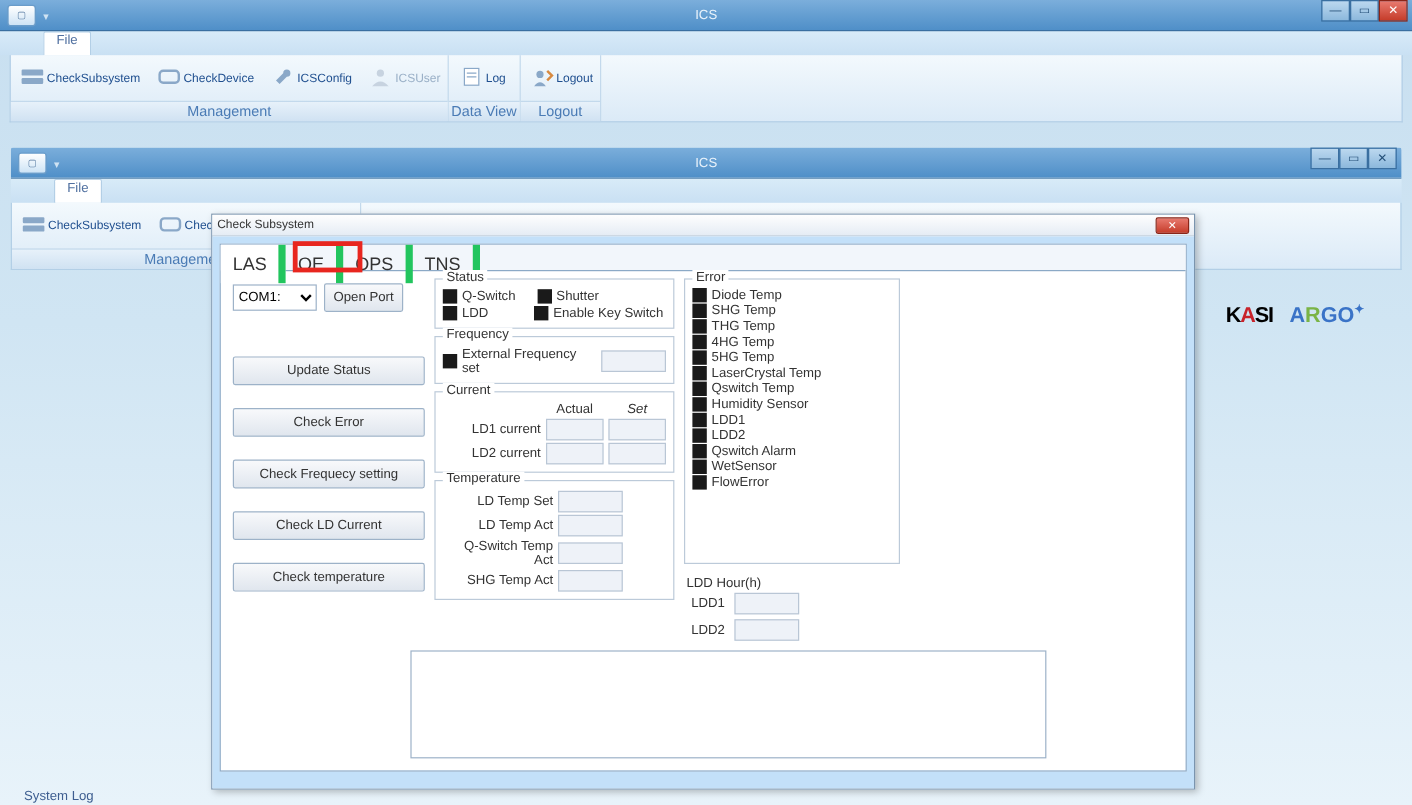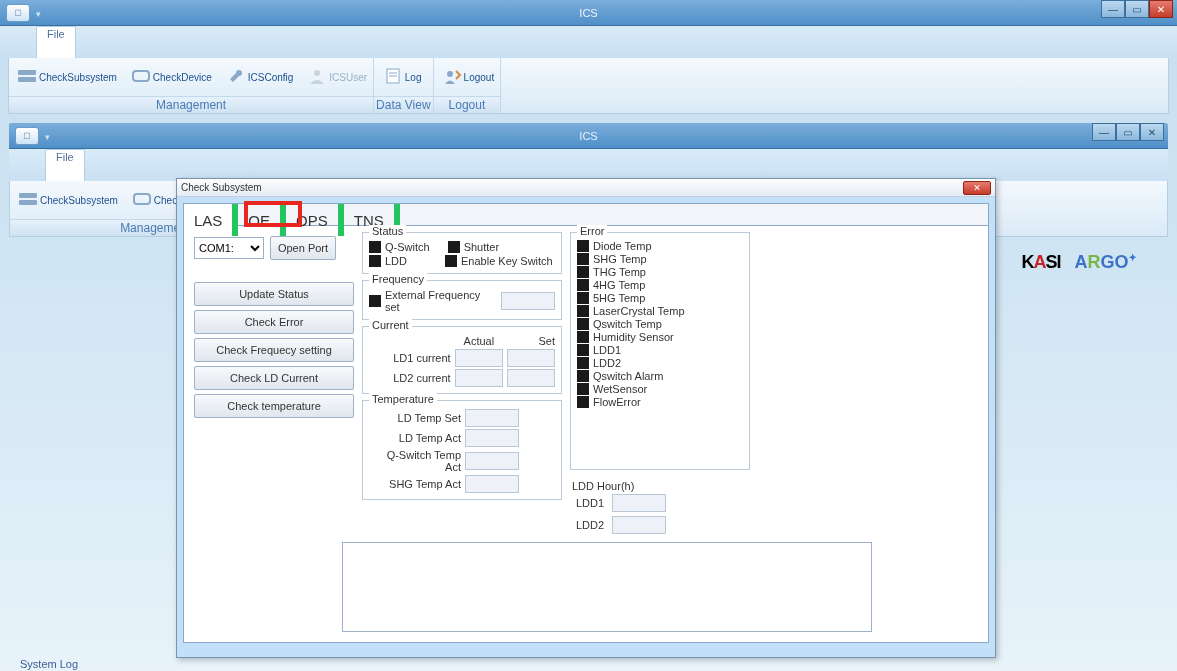--- a/index.html
+++ b/index.html
@@ -8,21 +8,21 @@
 
 .topbar { height: 26px; background: linear-gradient(to bottom, #7baedb 0%, #4f8fc8 100%); display: flex; align-items: center; position: relative; border-bottom: 1px solid #3a6fa0; }
 .topbar .orb { width: 24px; height: 18px; background: linear-gradient(to bottom,#fff,#cde3f5); border: 1px solid #6a9cc9; border-radius: 3px; margin-left: 6px; display:flex;align-items:center;justify-content:center;font-size:8px;color:#5a7da3;}
 .topbar .qat { width:8px;height:8px;margin-left:6px;color:#cfe3f3;font-size:9px;}
 .topbar .title-center { position:absolute; left:50%; transform:translateX(-50%); color:#eaf3fb; font-size:11px; }
 .winbtns { position:absolute; right:4px; top:0; display:flex; gap:0; }
 .winbtn { width:24px; height:18px; border:1px solid #3a6fa0; background:linear-gradient(to bottom,#bcd8ef,#8cb8dc); display:flex;align-items:center;justify-content:center;font-size:10px;color:#244f78;}
 .winbtn.close { background:linear-gradient(to bottom,#e87a6f,#c53c2a); color:#fff; border-color:#8a2518;}
 
 
-.tabstrip { height: 32px; background: linear-gradient(to bottom,#d8ebf8,#c9e0f3); display:flex; padding-left:36px; }
+.tabstrip { height: 20px; background: linear-gradient(to bottom,#d8ebf8,#c9e0f3); display:flex; padding-left:36px; }
 .ribtab { background:#fff; border:1px solid #b3cfe6; border-bottom:none; padding:1px 10px; font-size:11px; color:#5070a0; border-radius:2px 2px 0 0;}
 
 
 .ribbon { background: linear-gradient(to bottom,#f3f9fd,#dbeaf7); border:1px solid #b3cfe6; border-top:none; height:56px; margin:0 8px; display:flex; }
 .ribgrp { display:flex; flex-direction:column; border-right:1px solid #c3d9ec; padding:0 0; }
 .ribgrp .btns { display:flex; flex:1; }
 .ribgrp .lbl { font-size:12px; text-align:center; color:#4a7bb5; background:linear-gradient(to bottom,#e7f1fa,#d0e2f2); border-top:1px solid #c3d9ec; padding:1px 2px;}
 .ribbtn { display:flex; align-items:center; justify-content:center; padding:2px 6px; font-size:10px; color:#1f4f8f; min-width:54px; }
 .ribbtn.dis { color:#9ab0c7; }
 .ribicon { width:24px; height:18px; margin-bottom:2px; display:flex;align-items:center;justify-content:center; color:#6a8db5;}
@@ -46,21 +46,21 @@
 
 .tabs { background:#fff; border:1px solid #8ba9c6; height:440px; position:relative;}
 .tabhdr { display:flex; height:22px; border-bottom:1px solid #8ba9c6; background:#f2f6fb;}
 .tab { padding:16px 10px; font-size:15px; border-right:6px solid #22c55e; display:flex;align-items:center; color:#333;}
 .tab.active { background:#fff; }
 .red-annot { position:absolute; top:-3px; left:60px; width:58px; height:26px; border:4px solid #e8261f; pointer-events:none; }
 
 .tabcontent { position:absolute; top:22px; left:0; right:0; bottom:0; padding:6px; display:flex; gap:8px;}
 
 
-.colL { width:160px; display:flex; flex-direction:column; gap:4px; margin-top:4px; margin-left:4px;}
+.colL { width:160px; display:flex; flex-direction:column; gap:19px; margin-top:4px; margin-left:4px;}
 .portrow { display:flex; gap:6px; align-items:center; margin-bottom:18px;}
 select.combo { width:70px; height:22px; font-size:11px; border:1px solid #9db2c8; background:#fff;}
 .btn { height:24px; background:linear-gradient(to bottom,#f8f9fb,#e0e6ee); border:1px solid #9db2c8; font-size:11px; color:#333; display:flex;align-items:center;justify-content:center; border-radius:2px;}
 .btn.sm{ width:66px;}
 .btn.lg{ width:160px; }
 
 
 .gb { border:1px solid #bccad9; margin-bottom:6px; padding:6px 6px 4px 6px; position:relative; background:#fff;}
 .gb > .gt { position:absolute; top:-8px; left:6px; background:#fff; padding:0 3px; font-size:11px; color:#333;}
 .row { display:flex; align-items:center; font-size:11px; color:#333; margin:2px 0; gap:4px;}
@@ -271,21 +271,21 @@
                 <span class="chk"></span>
                 <span>External Frequency set</span>
                 <span class="field"></span>
               </div>
           </div>
           <div class="gb">
             <div class="gt">Current</div>
             <div class="row">
                 <span class="lblr"></span>
                 <span style="width:54px;text-align:center;">Actual</span>
-                <span style="width:54px;text-align:right;">Set</span>
+                <span style="width:54px;text-align:center;font-style:italic;">Set</span>
               </div>
             <div class="row">
                 <span class="lblr">LD1 current</span>
                 <span class="field"></span>
                 <span class="field"></span>
               </div>
             <div class="row">
                 <span class="lblr">LD2 current</span>
                 <span class="field"></span>
                 <span class="field"></span>

